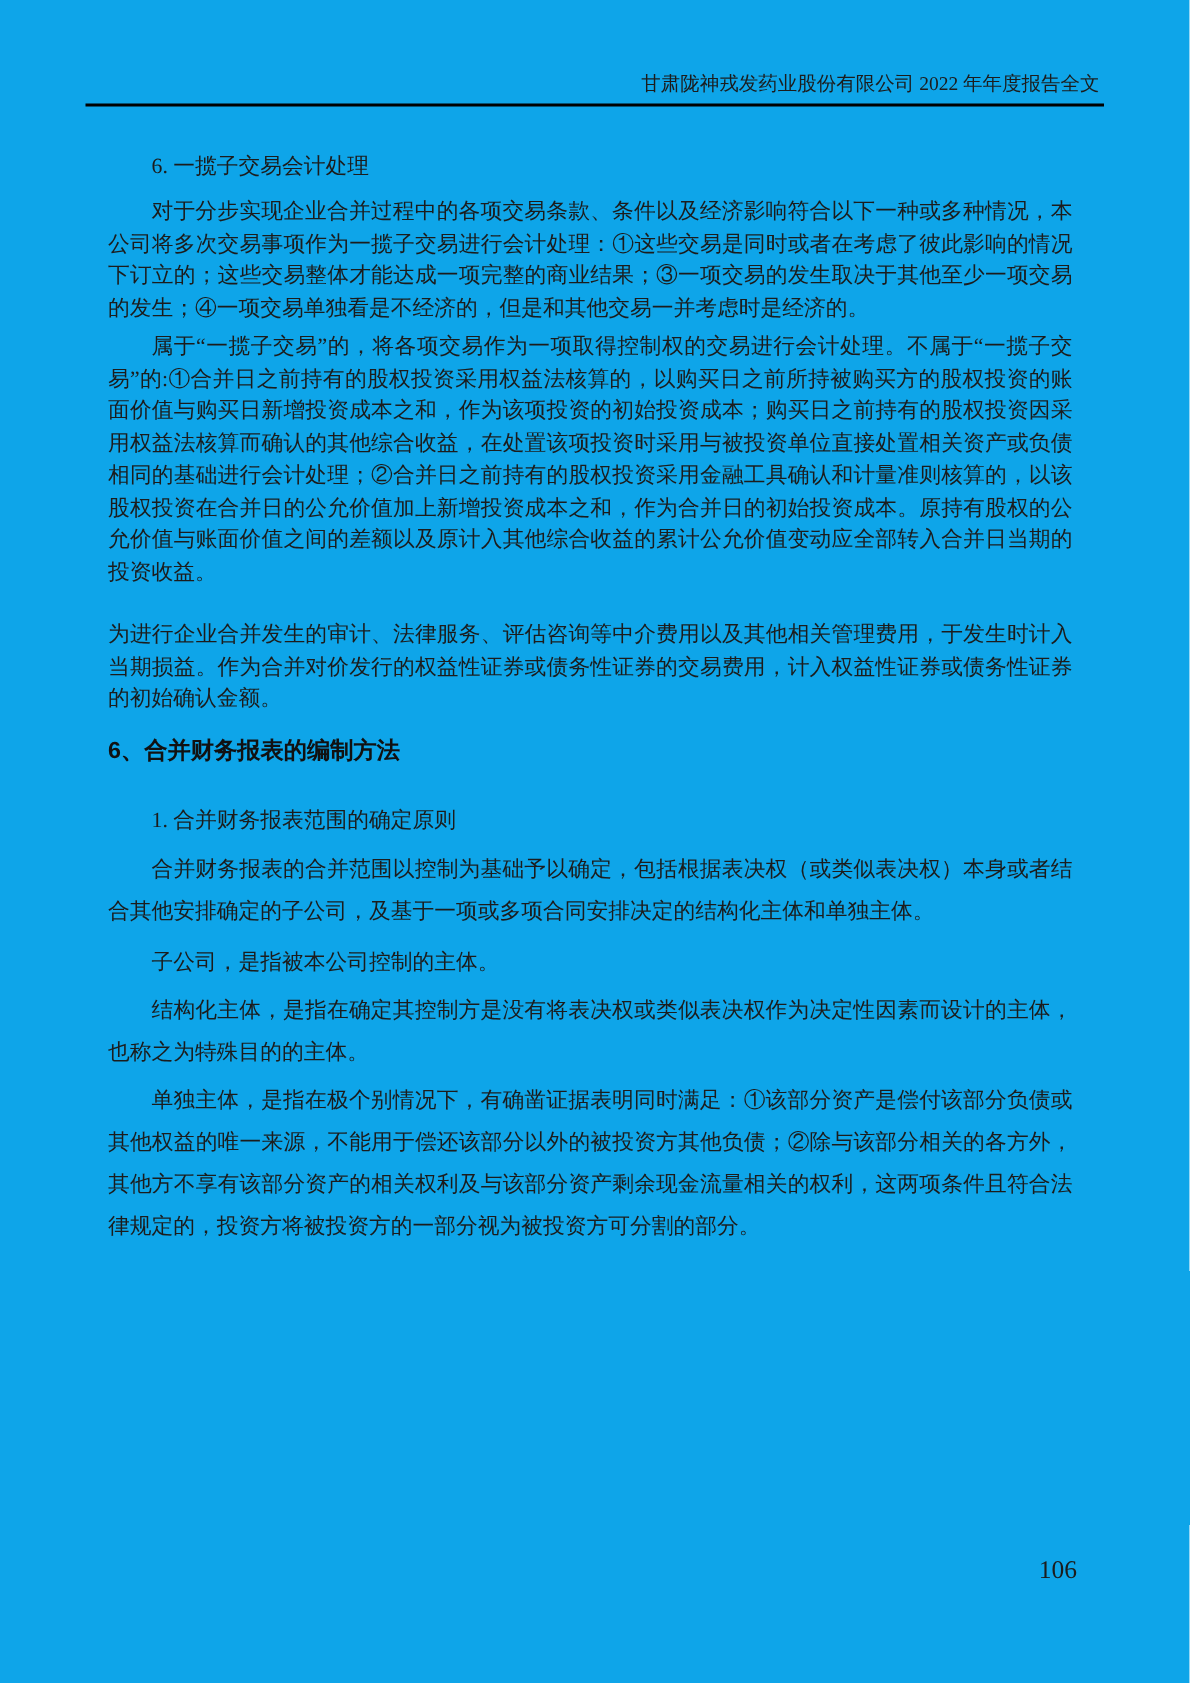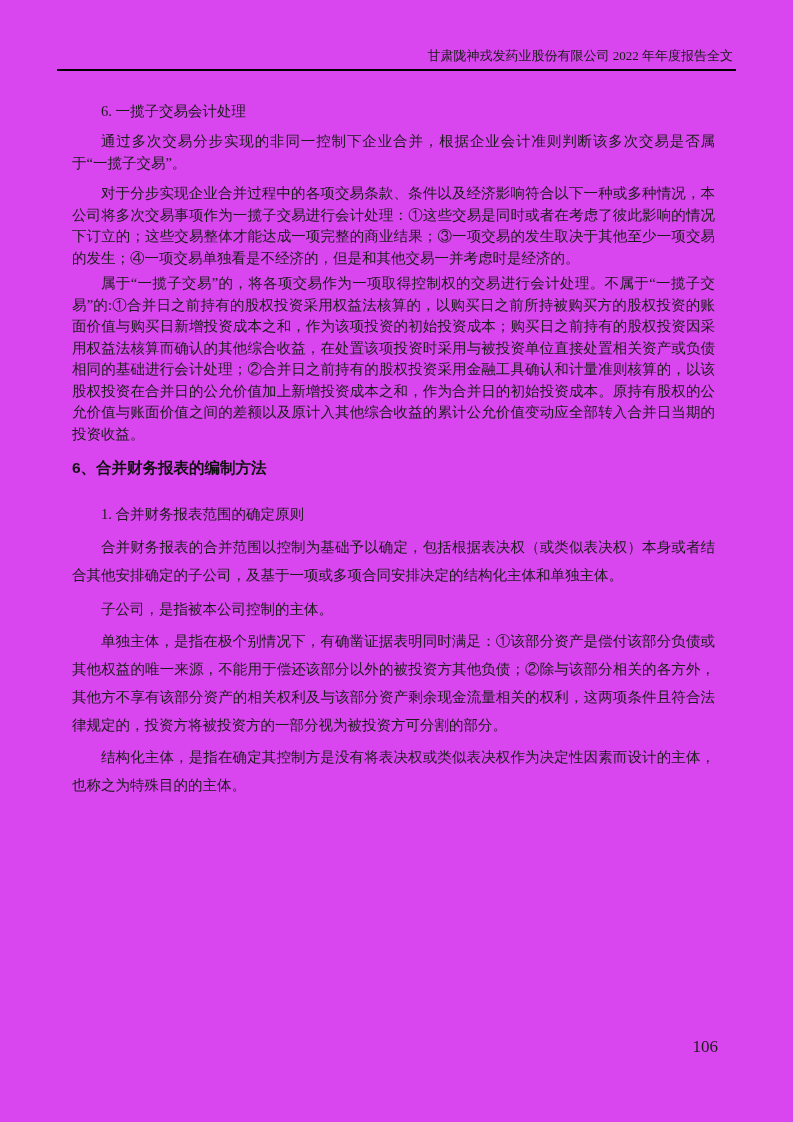--- a/index.html
+++ b/index.html
@@ -10,21 +10,21 @@
   body {
     width: 793px;
     height: 1122px;
     font-family: "Liberation Serif", "DejaVu Serif", serif;
     color: #1c1c1c;
   }
   .page {
     position: relative;
     width: 793px;
     height: 1122px;
-    background: #d946ef;
+    background: #0ea5e9;
     overflow: hidden;
   }
   .header-title {
     position: absolute;
     top: 47px;
     right: 60px;
     font-size: 13px;
     color: #1c1c1c;
     white-space: nowrap;
   }
@@ -91,38 +91,38 @@
 
   <div class="page-header">
     <div class="header-title">甘肃陇神戎发药业股份有限公司 2022 年年度报告全文</div>
     <div class="header-rule"></div>
   </div>
 
   <div class="content">
 
     <p class="sub-p" style="margin-top:14px">6. 一揽子交易会计处理</p>
 
-    <p class="body-p" style="margin-top:9px">通过多次交易分步实现的非同一控制下企业合并，根据企业会计准则判断该多次交易是否属于“一揽子交易”。</p>
 
     <p class="body-p" style="margin-top:9px">对于分步实现企业合并过程中的各项交易条款、条件以及经济影响符合以下一种或多种情况，本公司将多次交易事项作为一揽子交易进行会计处理：①这些交易是同时或者在考虑了彼此影响的情况下订立的；这些交易整体才能达成一项完整的商业结果；③一项交易的发生取决于其他至少一项交易的发生；④一项交易单独看是不经济的，但是和其他交易一并考虑时是经济的。</p>
 
     <p class="body-p" style="margin-top:4px">属于“一揽子交易”的，将各项交易作为一项取得控制权的交易进行会计处理。不属于“一揽子交易”的:①合并日之前持有的股权投资采用权益法核算的，以购买日之前所持被购买方的股权投资的账面价值与购买日新增投资成本之和，作为该项投资的初始投资成本；购买日之前持有的股权投资因采用权益法核算而确认的其他综合收益，在处置该项投资时采用与被投资单位直接处置相关资产或负债相同的基础进行会计处理；②合并日之前持有的股权投资采用金融工具确认和计量准则核算的，以该股权投资在合并日的公允价值加上新增投资成本之和，作为合并日的初始投资成本。原持有股权的公允价值与账面价值之间的差额以及原计入其他综合收益的累计公允价值变动应全部转入合并日当期的投资收益。</p>
 
 
+    <p class="wide-p noindent" style="margin-top:20px">为进行企业合并发生的审计、法律服务、评估咨询等中介费用以及其他相关管理费用，于发生时计入当期损益。作为合并对价发行的权益性证券或债务性证券的交易费用，计入权益性证券或债务性证券的初始确认金额。</p>
 
     <p class="heading-p" style="margin-top:12px">6、合并财务报表的编制方法</p>
 
     <p class="sub-p" style="margin-top:24px">1. 合并财务报表范围的确定原则</p>
 
     <p class="wide-p" style="margin-top:8px">合并财务报表的合并范围以控制为基础予以确定，包括根据表决权（或类似表决权）本身或者结合其他安排确定的子公司，及基于一项或多项合同安排决定的结构化主体和单独主体。</p>
 
     <p class="wide-p" style="margin-top:6px">子公司，是指被本公司控制的主体。</p>
 
+    <p class="wide-p" style="margin-top:4px">结构化主体，是指在确定其控制方是没有将表决权或类似表决权作为决定性因素而设计的主体，也称之为特殊目的的主体。</p>
+
     <p class="wide-p" style="margin-top:4px">单独主体，是指在极个别情况下，有确凿证据表明同时满足：①该部分资产是偿付该部分负债或其他权益的唯一来源，不能用于偿还该部分以外的被投资方其他负债；②除与该部分相关的各方外，其他方不享有该部分资产的相关权利及与该部分资产剩余现金流量相关的权利，这两项条件且符合法律规定的，投资方将被投资方的一部分视为被投资方可分割的部分。</p>
-
-    <p class="wide-p" style="margin-top:4px">结构化主体，是指在确定其控制方是没有将表决权或类似表决权作为决定性因素而设计的主体，也称之为特殊目的的主体。</p>
   </div>
 
   <div class="page-footer">
     <span>106</span>
   </div>
 
 </div>
 
 </body></html>

